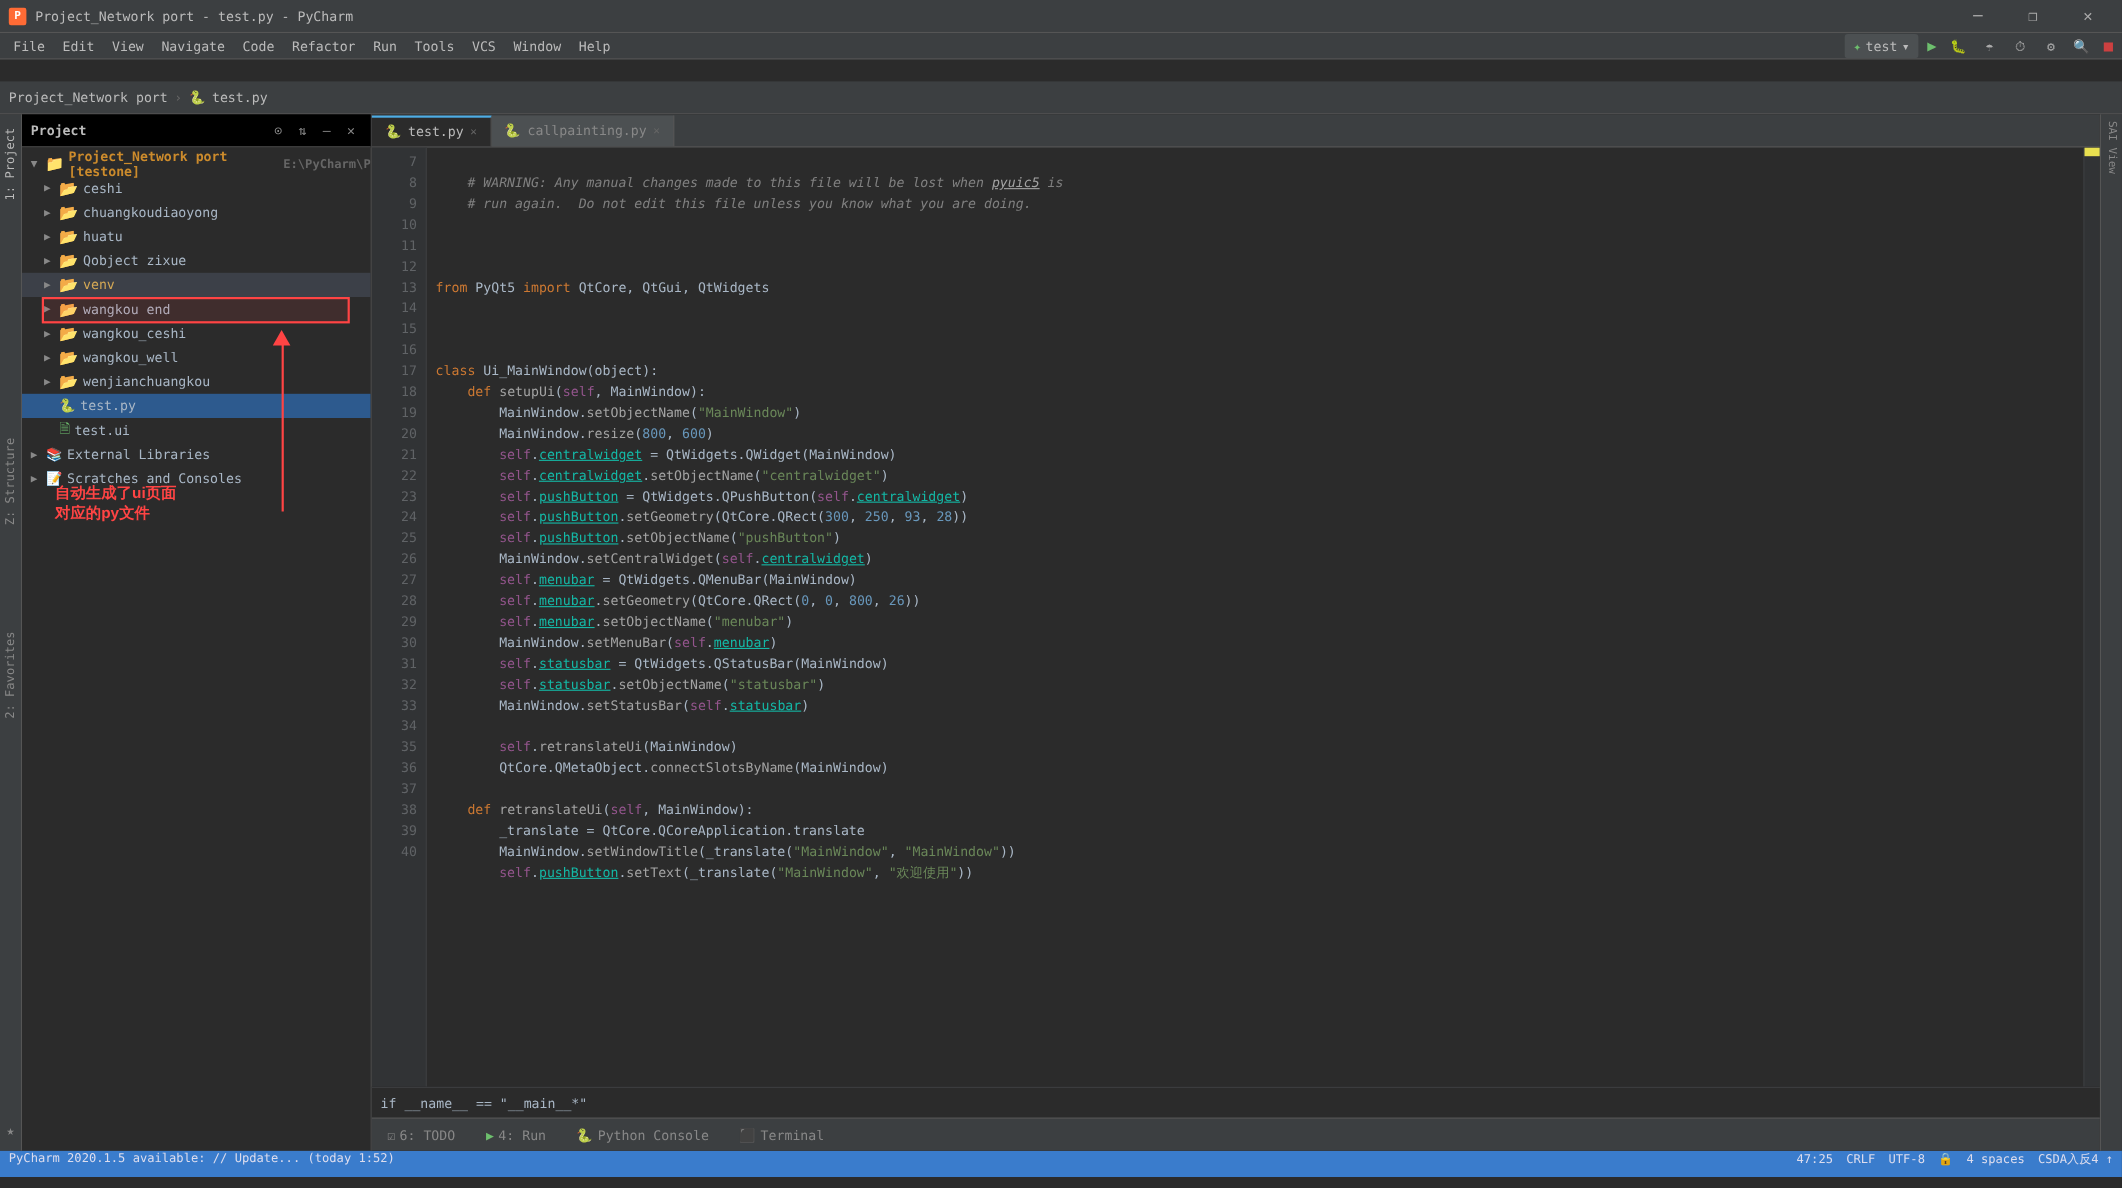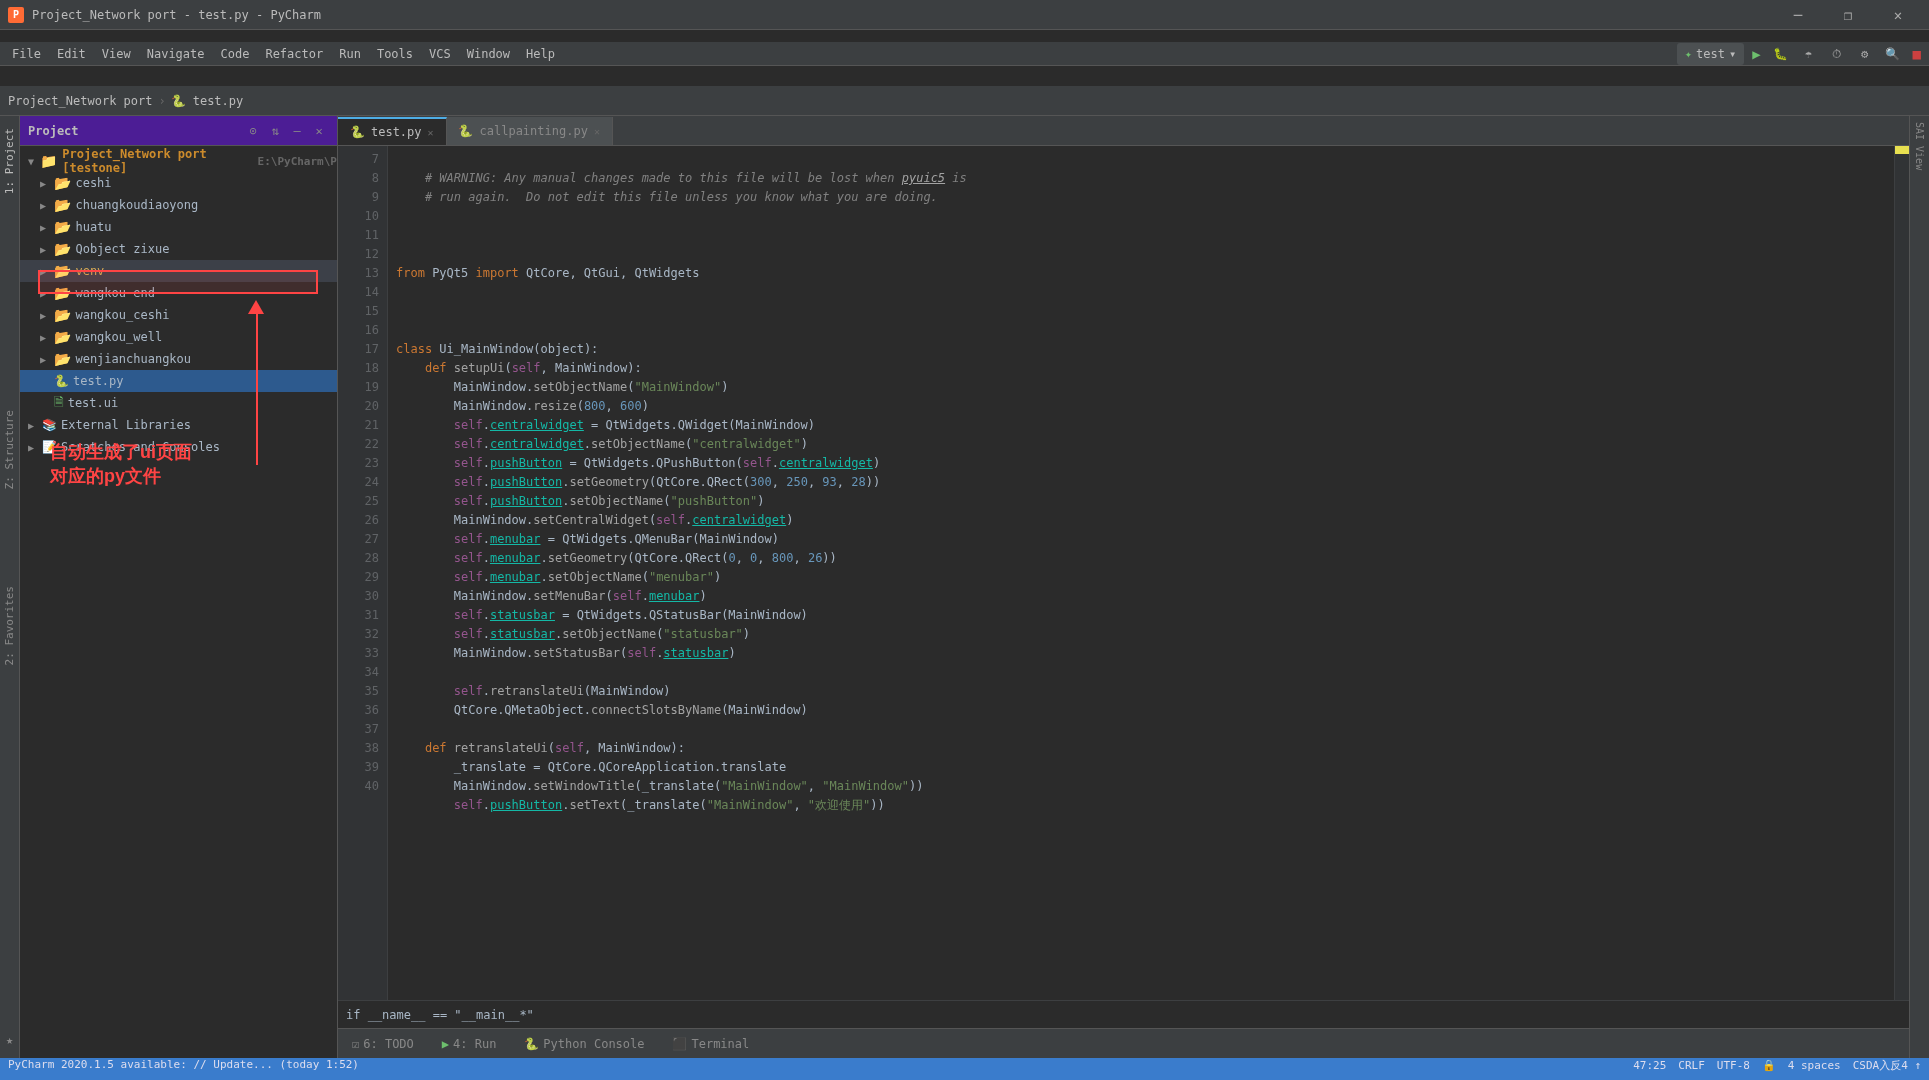--- a/index.html
+++ b/index.html
@@ -49,21 +49,20 @@
     }
 
     
     #menu-bar {
       height: 24px;
       background: #3c3f41;
       display: flex;
       align-items: center;
       padding: 0 4px;
       border-bottom: 1px solid #555;
-      margin-top: 12px;
     }
     .menu-item {
       padding: 0 8px;
       height: 24px;
       display: flex; align-items: center;
       cursor: pointer;
       font-size: 12px;
       color: #bbb;
     }
     #menu-right {
@@ -146,21 +145,21 @@
     
     #project-panel {
       width: 318px;
       background: #2b2b2b;
       border-right: 1px solid #555;
       display: flex;
       flex-direction: column;
     }
     #project-panel-header {
       height: 30px;
-      background: #4c1d95;
+      background: #000000;
       display: flex;
       align-items: center;
       padding: 0 8px;
       border-bottom: 1px solid #555;
       gap: 18px;
     }
     .panel-header-btn {
       width: 20px; height: 20px;
       display: flex; align-items: center; justify-content: center;
       cursor: pointer; color: #888; font-size: 12px;
@@ -310,21 +309,21 @@
       margin-left: auto;
       display: flex; gap: 12px; align-items: center;
     }
 
     
     #annotation {
       position: absolute;
       left: 50px;
       top: 440px;
       color: #ff4444;
-      font-size: 18px;
+      font-size: 14px;
       font-weight: bold;
       pointer-events: none;
       z-index: 100;
       font-family: 'Microsoft YaHei', sans-serif;
     }
     #arrow-line {
       position: absolute;
       left: 256px;
       top: 305px;
       width: 2px;

